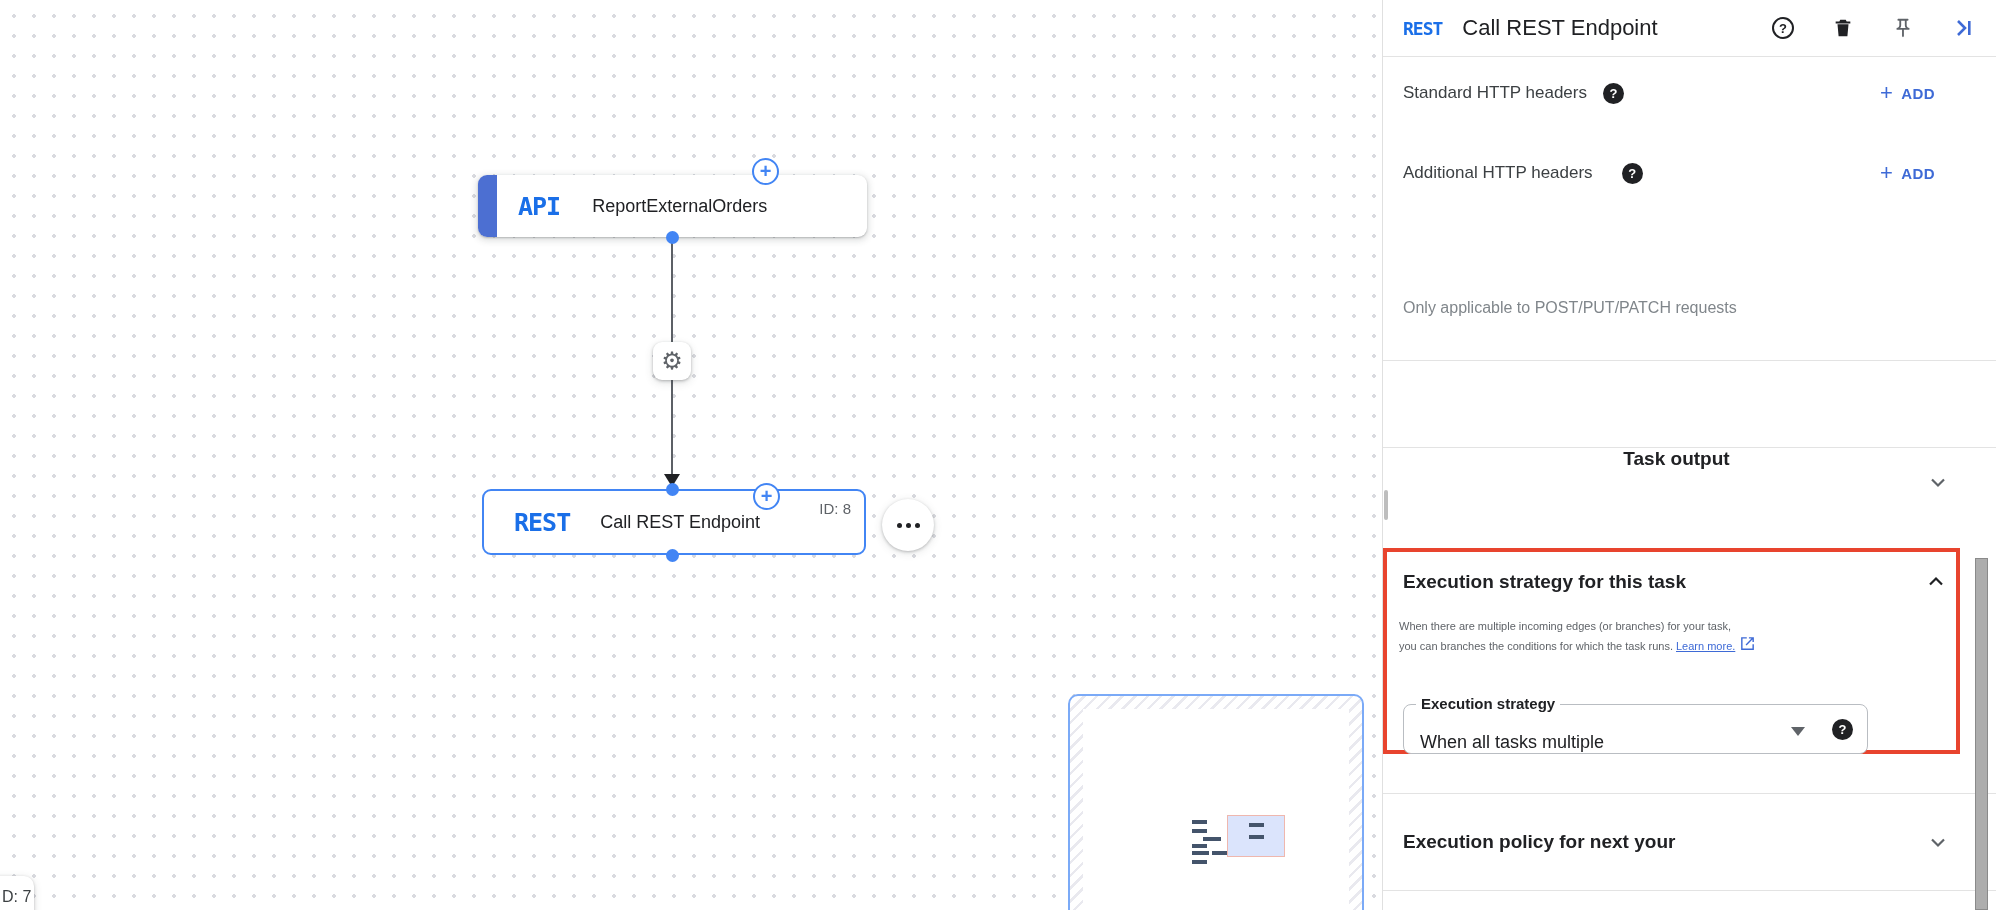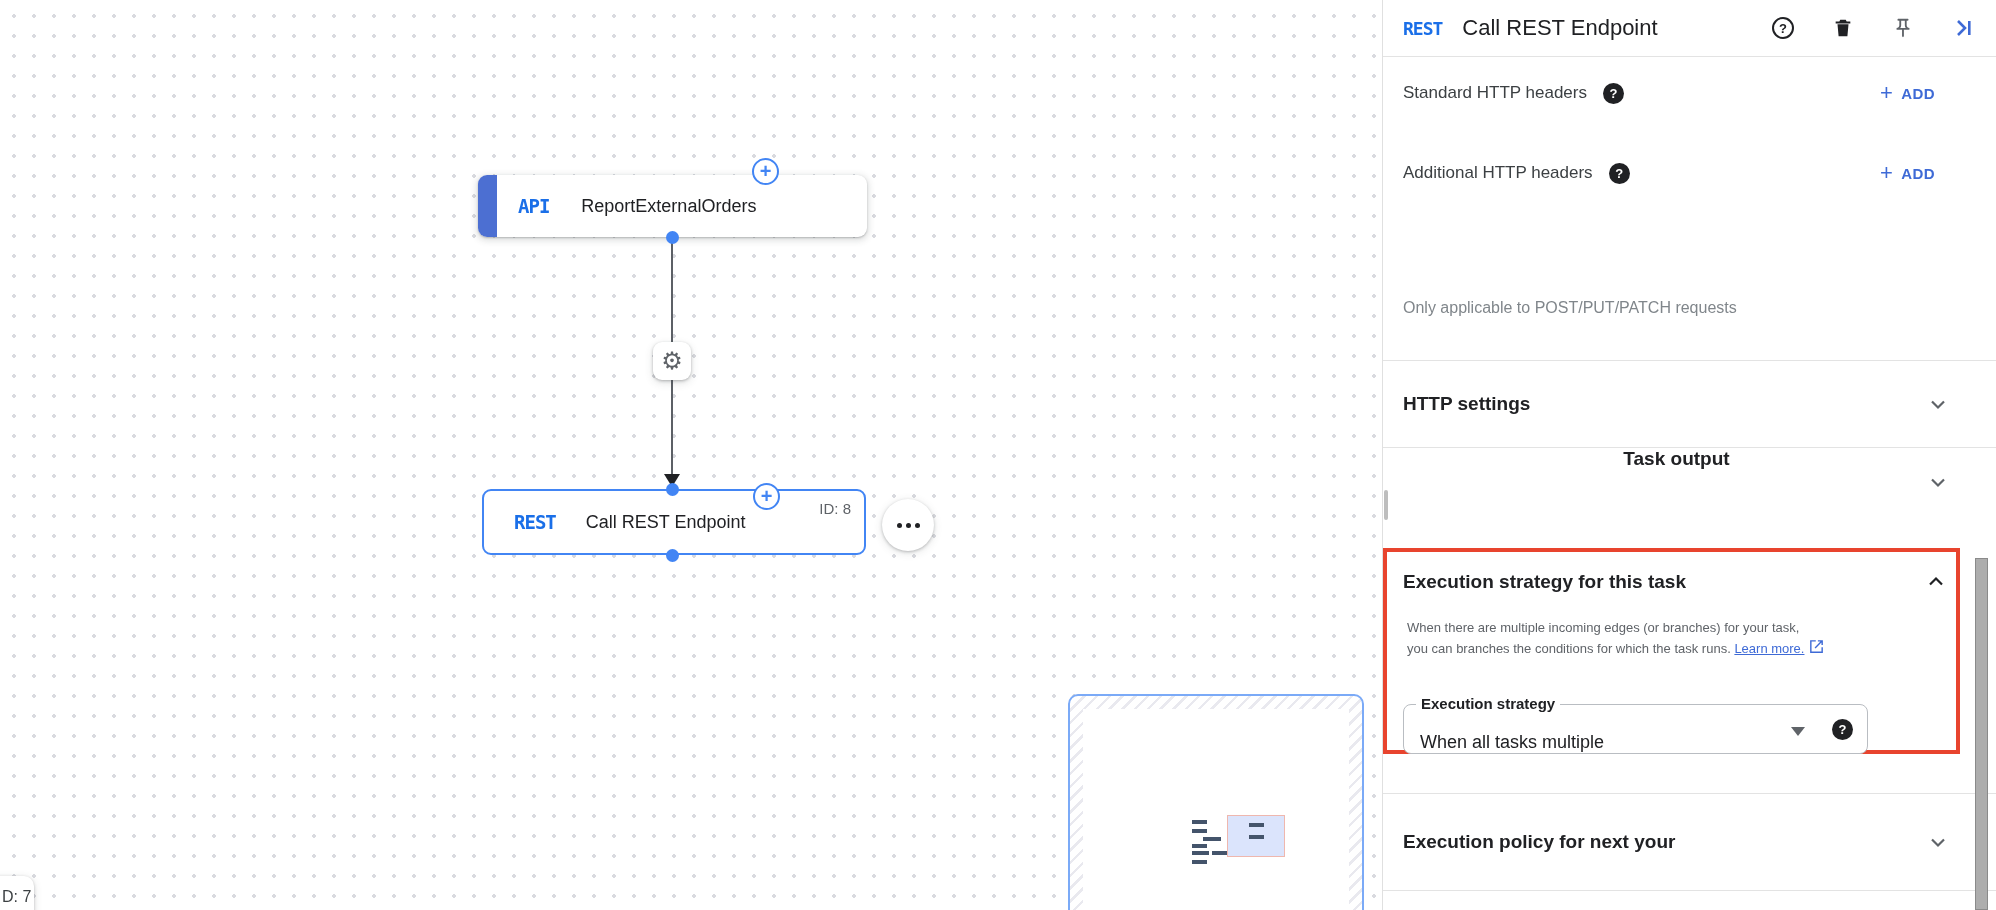--- a/index.html
+++ b/index.html
@@ -16,21 +16,21 @@
     background-image:radial-gradient(#d9dadf 1.7px, transparent 1.8px);
     background-size:20px 20px; background-position:4px 6px;
   }
   .node {
     position:absolute; background:#fff; border-radius:9px;
     box-shadow:0 1px 2px rgba(60,64,67,.3), 0 2px 6px 2px rgba(60,64,67,.15);
     display:flex; align-items:center;
   }
   .node-badge {
     font-family:"DejaVu Sans Mono",monospace; font-weight:bold;
-    color:#1a6fe8; font-size:19px; letter-spacing:-1px;
+    color:#1a6fe8; font-size:25px; letter-spacing:-1px;
   }
   .node-title { font-size:18px; color:#202124; }
   .api-node { left:478px; top:175px; width:389px; height:62px; padding-left:40px; gap:32px; }
   .api-node .accent-bar {
     position:absolute; left:0; top:0; width:19px; height:62px;
     background:#4c6fd2; border-radius:9px 0 0 9px;
   }
   .rest-node { left:482px; top:489px; width:384px; height:66px; border:2px solid #4285f4; padding-left:30px; gap:30px; box-shadow:none; }
   .node-id { position:absolute; right:13px; top:9px; font-size:15px; color:#5f6368; }
   .plus-badge {
@@ -151,21 +151,21 @@
   .section-row { position:absolute; left:0; right:0; display:flex; align-items:center; padding:0 46px 0 20px; cursor:pointer; }
   .section-title { font-size:19px; font-weight:bold; color:#202124; }
   .chev { margin-left:auto; width:24px; height:24px; }
   .chev svg { display:block; }
 
   .red-section {
     position:absolute; left:0; top:548px; width:577px; height:206px;
     border:4px solid #e8442e; background:#fff;
   }
   .red-title-row { position:absolute; left:16px; right:8px; top:18px; display:flex; align-items:center; }
-  .red-desc { position:absolute; left:20px; top:66px; width:530px; font-size:13px; color:#5f6368; line-height:1.55; }
+  .red-desc { position:absolute; left:12px; top:66px; width:530px; font-size:11px; color:#5f6368; line-height:1.55; }
   .learn-link { color:#3e6ad6; text-decoration:underline; cursor:pointer; }
   .ext-icon { display:inline-block; vertical-align:-2px; margin-left:4px; }
   .select-field { position:absolute; left:16px; top:152px; width:465px; height:50px; border:1px solid #b9bdc2; border-radius:8px; background:#fff; display:flex; align-items:flex-end; cursor:pointer; }
   .select-value { font-size:18px; color:#202124; margin-left:16px; }
   .caret {
     position:absolute; right:62px; top:22px; width:0; height:0;
     border-left:7px solid transparent; border-right:7px solid transparent;
     border-top:9px solid #5f6368;
   }
   .select-help { position:absolute; right:14px; top:14px; }
@@ -264,41 +264,33 @@
 
     <div class="hrow" style="top:70px;height:46px;">
       <span class="hrow-label">Standard HTTP headers</span>
       <span class="help-filled">?</span>
       <div class="add-btn">
         <span class="add-plus">+</span>
         <span>ADD</span>
       </div>
     </div>
 
-    <div class="hrow" style="top:150px;height:46px;">
+    <div class="hrow" style="top:150px;height:46px;gap:13px;">
       <span class="hrow-label">Additional HTTP headers</span>
       <span class="help-filled">?</span>
       <div class="add-btn">
         <span class="add-plus">+</span>
         <span>ADD</span>
       </div>
     </div>
 
     <div class="helper-text" style="top:299px;">Only applicable to POST/PUT/PATCH requests</div>
 
     <div class="divider" style="top:360px;"></div>
 
-    <div class="section-row" style="top:361px;height:86px;">
-      <span class="section-title">HTTP settings</span>
-      <span class="chev">
-        <svg width="24" height="24" viewBox="0 0 24 24">
-            <path d="M6 9.5l6 6 6-6" fill="none" stroke="#5f6368" stroke-width="2.2"></path>
-          </svg>
-      </span>
-    </div>
     <div class="divider" style="top:447px;"></div>
 
     <div class="section-row" style="top:448px;height:92px;flex-direction:column;">
       <span class="section-title">Task output</span>
       <span class="chev">
         <svg width="24" height="24" viewBox="0 0 24 24">
             <path d="M6 9.5l6 6 6-6" fill="none" stroke="#5f6368" stroke-width="2.2"></path>
           </svg>
       </span>
     </div>

